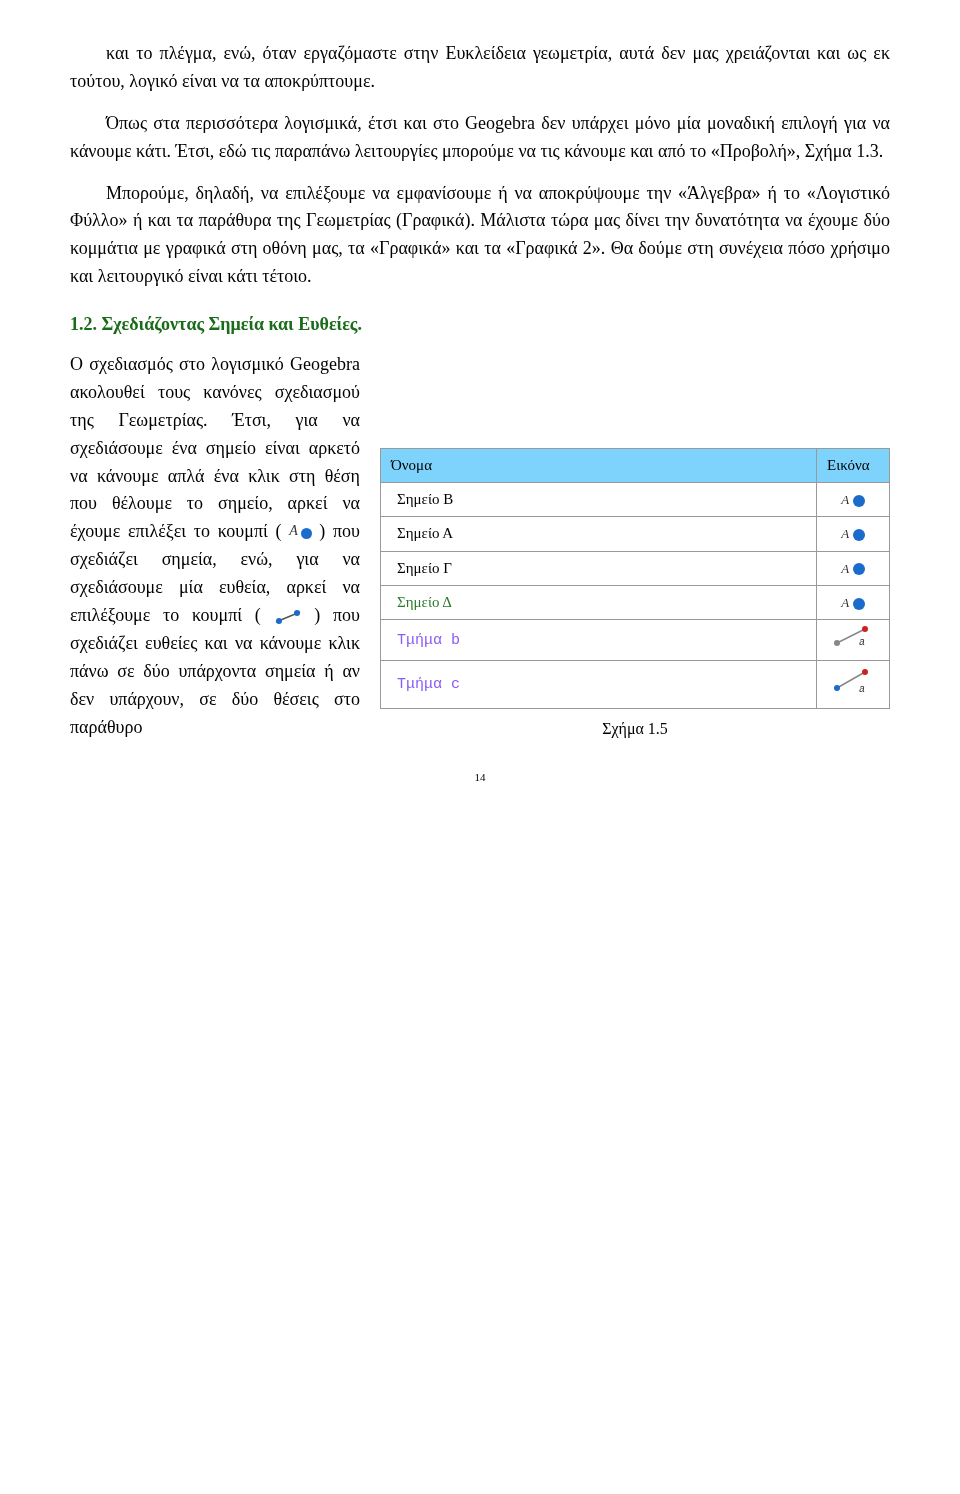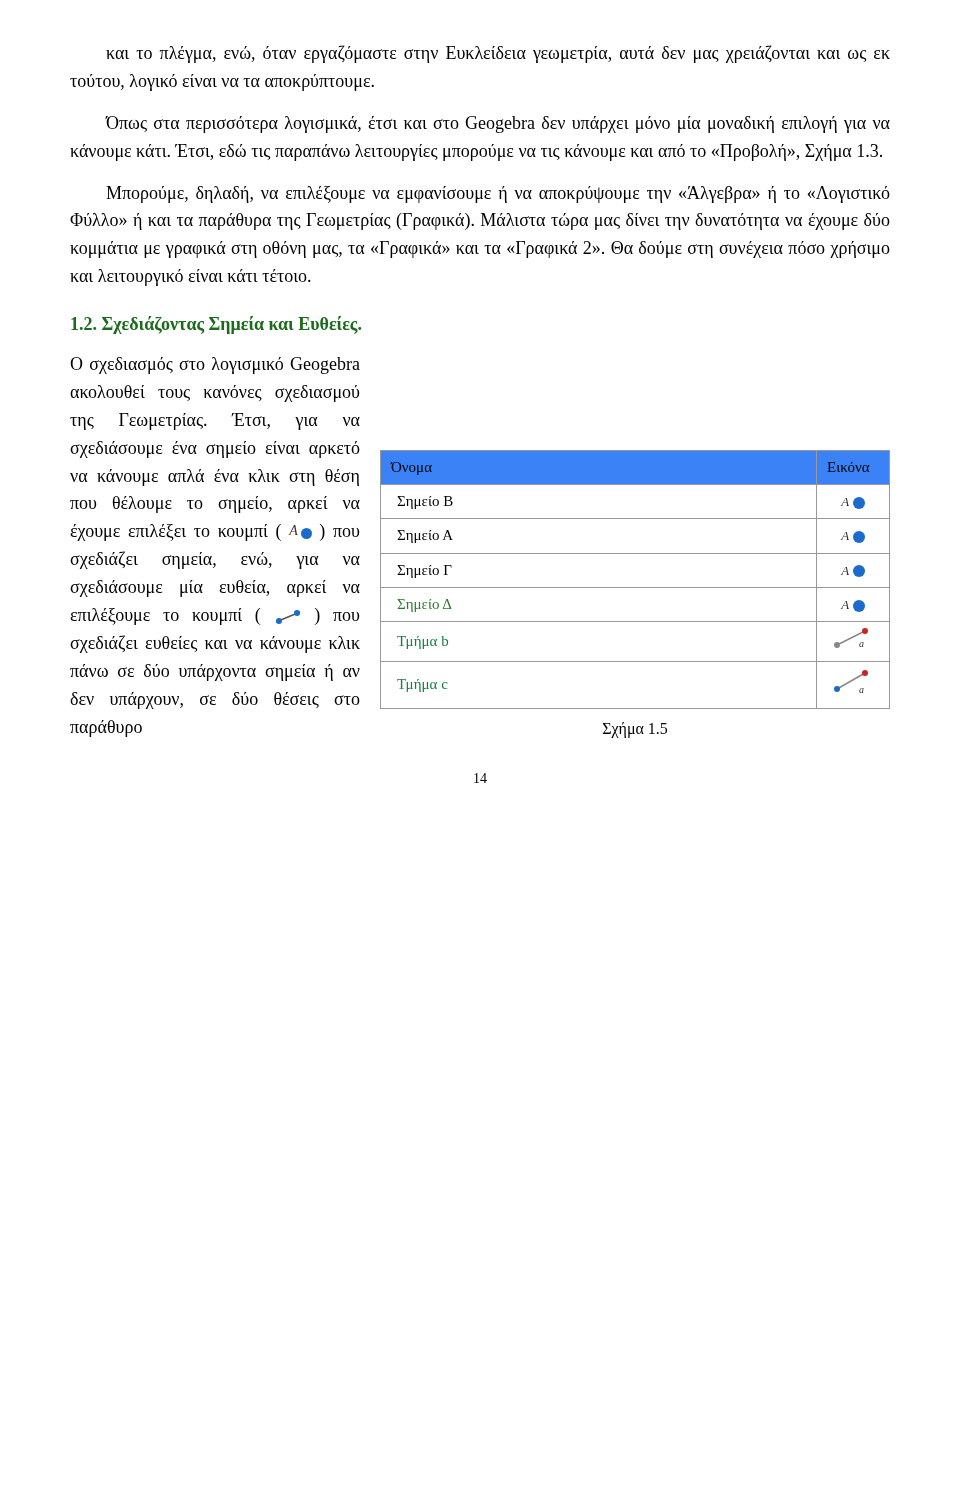--- a/index.html
+++ b/index.html
@@ -63,58 +63,59 @@
 
     .figure-table {
       border-collapse: collapse;
       width: 100%;
       font-size: 15px;
     }
 
     .figure-table th {
       border: 1px solid #999;
       padding: 5px 10px;
-      background: #3b82f6;
+      background: #7dd3fc;
       font-weight: normal;
       text-align: left;
     }
 
     .figure-table td {
       border: 1px solid #999;
       padding: 5px 16px;
       vertical-align: middle;
     }
 
     .figure-table tr:nth-child(odd) td {
       background: #fff;
     }
 
     .figure-table tr.green-row td {
       color: #2a7a2a;
     }
 
     .figure-table tr.orange-row td {
-      color: #15803d;
+      color: #8b5cf6;
+      font-family: Liberation Mono, monospace;
     }
 
     .figure-table .icon-cell {
       text-align: center;
       width: 60px;
     }
 
     .figure-caption {
       text-align: center;
       margin-top: 8px;
       font-size: 16px;
     }
 
     .page-number {
       text-align: center;
       margin-top: 30px;
-      font-size: 14px;
+      font-size: 11px;
     }
 
     .inline-btn {
       display: inline-flex;
       align-items: center;
       gap: 3px;
       vertical-align: middle;
     }
 
     .btn-letter {

